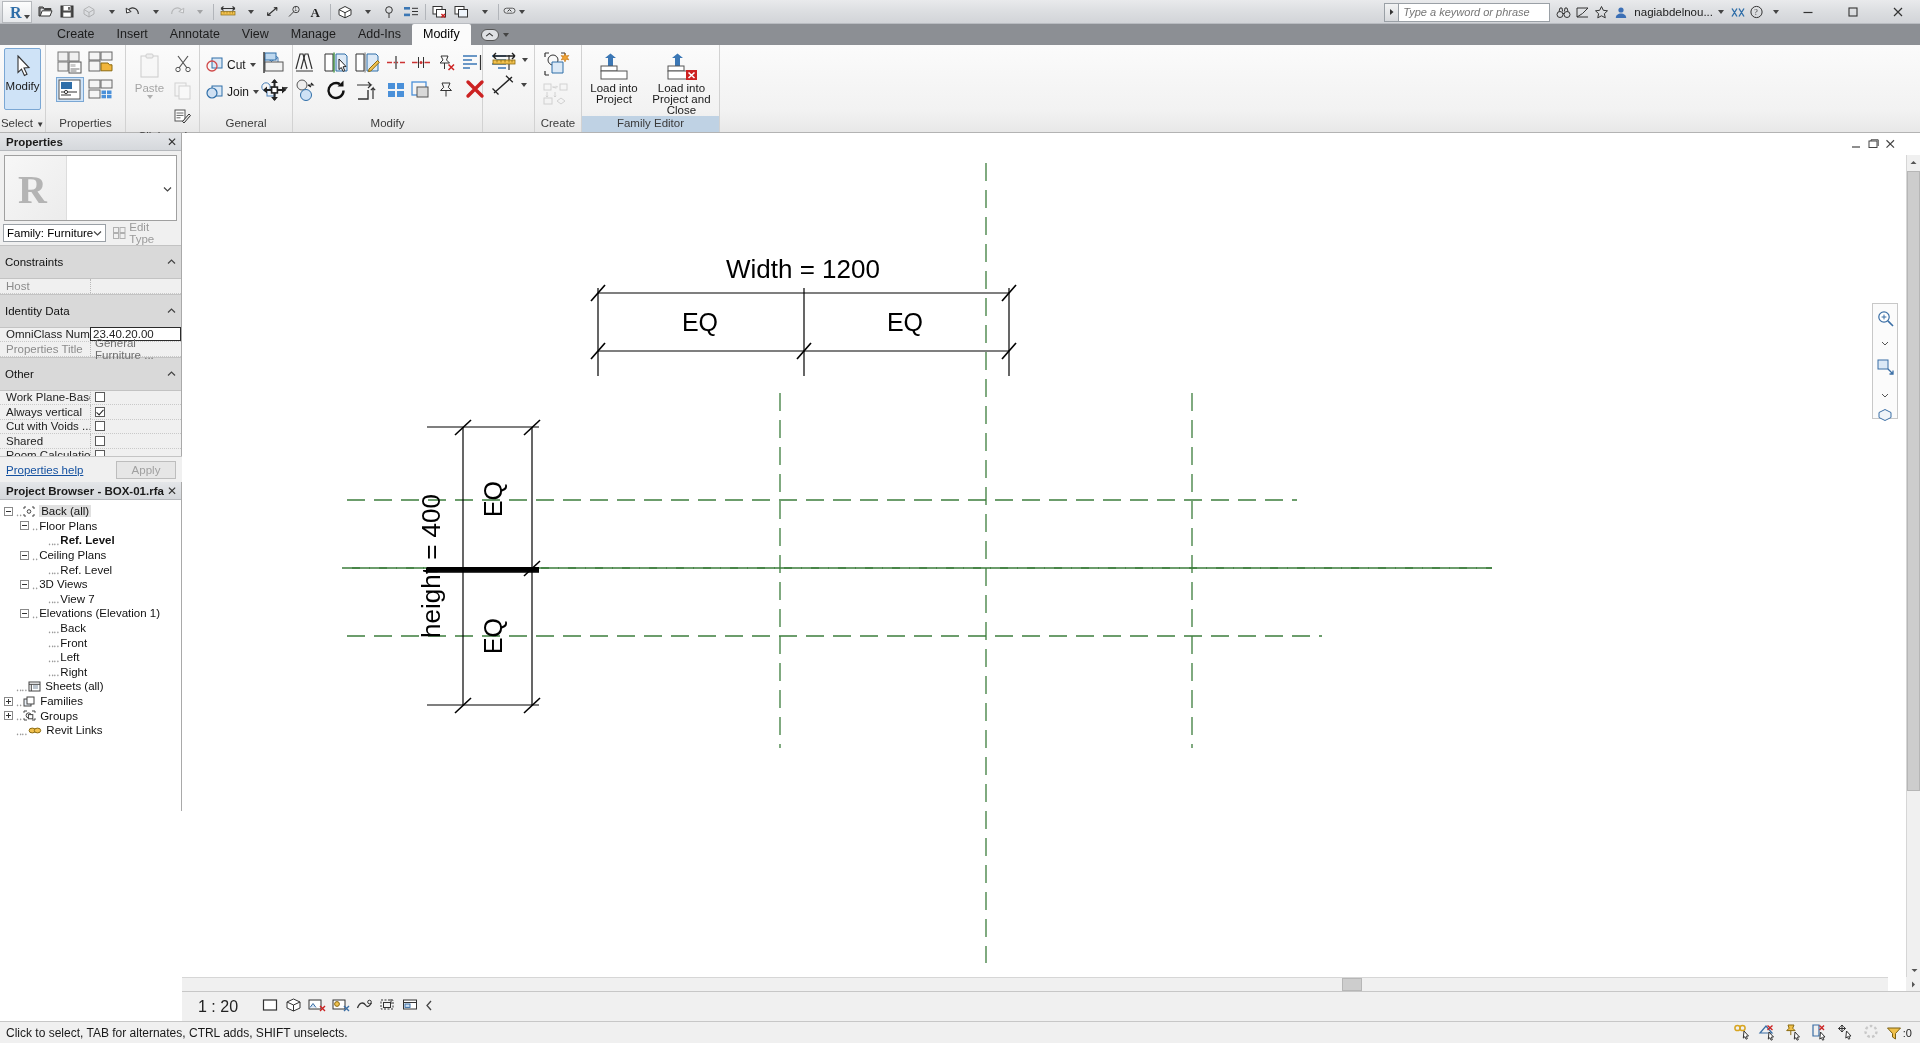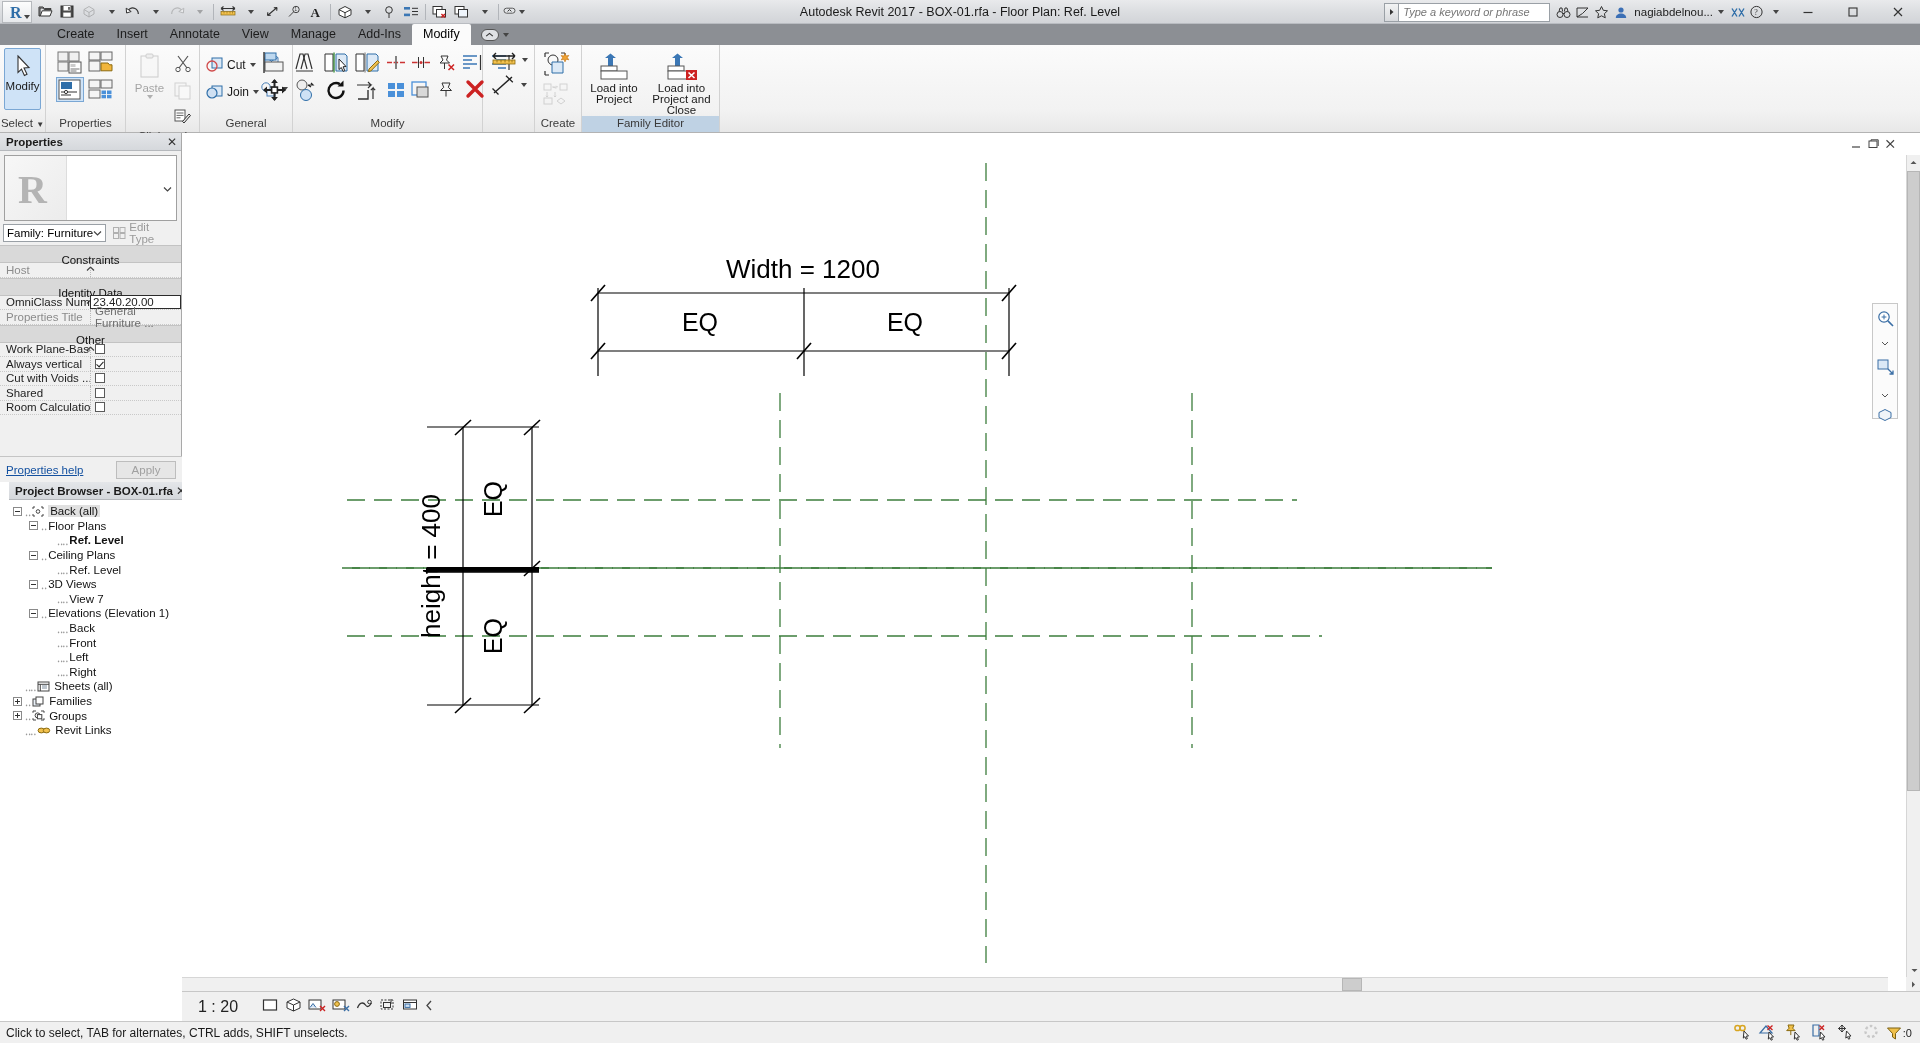--- a/index.html
+++ b/index.html
@@ -103,36 +103,36 @@
   .type-thumb{width:62px; display:flex;align-items:center;justify-content:center;
     background:linear-gradient(135deg,#f7f7f7,#ececec); border-right:1px solid #ddd;}
   .type-rest{flex:1;position:relative;background:#fff;}
   .type-rest .dd{position:absolute;right:4px;top:50%;transform:translateY(-50%);}
   .famrow{display:flex;align-items:center;gap:3px;margin:3px 3px 0 3px;}
   .famsel{width:108px;height:18px;border:1px solid #9aa0a6;background:#fff;font-size:11.5px;
     display:flex;align-items:center;justify-content:space-between;padding:0 3px;}
   .edittype{height:18px;display:flex;align-items:center;gap:3px;font-size:11.5px;color:#9a9a9a;padding:0 4px;}
   .ptable{margin-top:3px;}
   .pgroup{height:16px;background:#d9d9d9;border-top:1px solid #c3c3c3;border-bottom:1px solid #c3c3c3;
-    display:flex;align-items:center;justify-content:space-between;padding:8px 5px;font-size:11.5px;color:#111;flex-direction:column;}
+    display:flex;align-items:center;justify-content:space-between;padding:16px 5px;font-size:11.5px;color:#111;}
   .prow{height:14.5px;display:flex;align-items:center;font-size:11.5px;border-bottom:1px dotted #c9c9c9;}
   .pkey{width:90px;padding-left:6px;color:#222;white-space:nowrap;overflow:hidden;}
   .pkey.dim{color:#8b8b8b;}
   .pval{flex:1;padding-left:4px;border-left:1px dotted #b9b9b9;height:14.5px;display:flex;align-items:center;color:#222;}
   .pval.dim{color:#6e6e6e;}
   .pval.edit{background:#fff;border:1px solid #2b2b2b;height:14px;padding-left:2px;}
   .chk{width:10px;height:10px;border:1px solid #5a5a5a;background:#fff;display:inline-block;position:relative;}
   .chk.on:after{content:"";position:absolute;left:2px;top:0px;width:3px;height:6px;border:solid #222;border-width:0 1.5px 1.5px 0;transform:rotate(42deg);}
   .props-foot{position:absolute;left:0;bottom:0;width:182px;height:26px;border-top:1px solid #c5c5c5;
     display:flex;align-items:center;justify-content:space-between;padding:0 6px;background:#f0f0f0;}
   .link{color:#1451a0;text-decoration:underline;font-size:11.5px;}
   .applybtn{width:60px;height:18px;background:#e6e6e6;border:1px solid #bdbdbd;color:#a0a0a0;
     font-size:11.5px;display:flex;align-items:center;justify-content:center;}
 
-  .pb-panel{position:absolute;left:9px;top:482px;width:182px;height:329px;background:#fff;border-right:1px solid #a9a9a9;}
+  .pb-panel{position:absolute;left:0;top:482px;width:182px;height:329px;background:#fff;border-right:1px solid #a9a9a9;}
   .tree{padding:4px 0 0 4px;font-size:11.5px;color:#111;}
   .tnode{height:14.6px;display:flex;align-items:center;white-space:nowrap;}
   .tog{width:9px;height:9px;border:1px solid #8a8a8a;background:#fff;margin-right:3px;position:relative;flex:none;}
   .tog:before{content:"";position:absolute;left:1px;top:3px;width:5px;height:1px;background:#333;}
   .tog.plus:after{content:"";position:absolute;left:3px;top:1px;width:1px;height:5px;background:#333;}
   .tspace{width:9px;margin-right:3px;flex:none;}
   .tdash{color:#9a9a9a;margin-right:2px;letter-spacing:-1px;}
   .tsel{background:#e0e0e0;padding:0 2px;}
   .canvas{position:absolute;left:182px;top:133px;width:1738px;height:858px;background:#ffffff;overflow:hidden;}
   .scroll-v{position:absolute;right:0;top:155px;width:14px;height:836px;background:#f0f0f0;border-left:1px solid #d6d6d6;}
@@ -279,21 +279,20 @@
       <div class="qat-sep"></div>
       <div class="qat-btn">
         <svg width="16" height="13" viewBox="0 0 16 13">
             <rect x="2" y="3.2" width="11" height="5" rx="2.5" fill="#e2e4e7" stroke="#5a5a5a"></rect>
             <path d="M5.6 6.4 7.5 4.6l1.9 1.8" fill="none" stroke="#333"></path>
           </svg>
         <div class="caret"></div>
       </div>
     </div>
 
-    <div class="title-text"><span>Autodesk Revit 2017 -    BOX-01.rfa - Floor Plan: Ref. Level</span></div>
 
     <div class="title-right">
       <div class="search-wrap">
         <div class="search-arrow">
           <svg width="6" height="8" viewBox="0 0 6 8">
               <path d="M1 1l3.5 3L1 7z" fill="#333"></path>
             </svg>
         </div>
         <input class="search-input" placeholder="Type a keyword or phrase" style="">
       </div>

